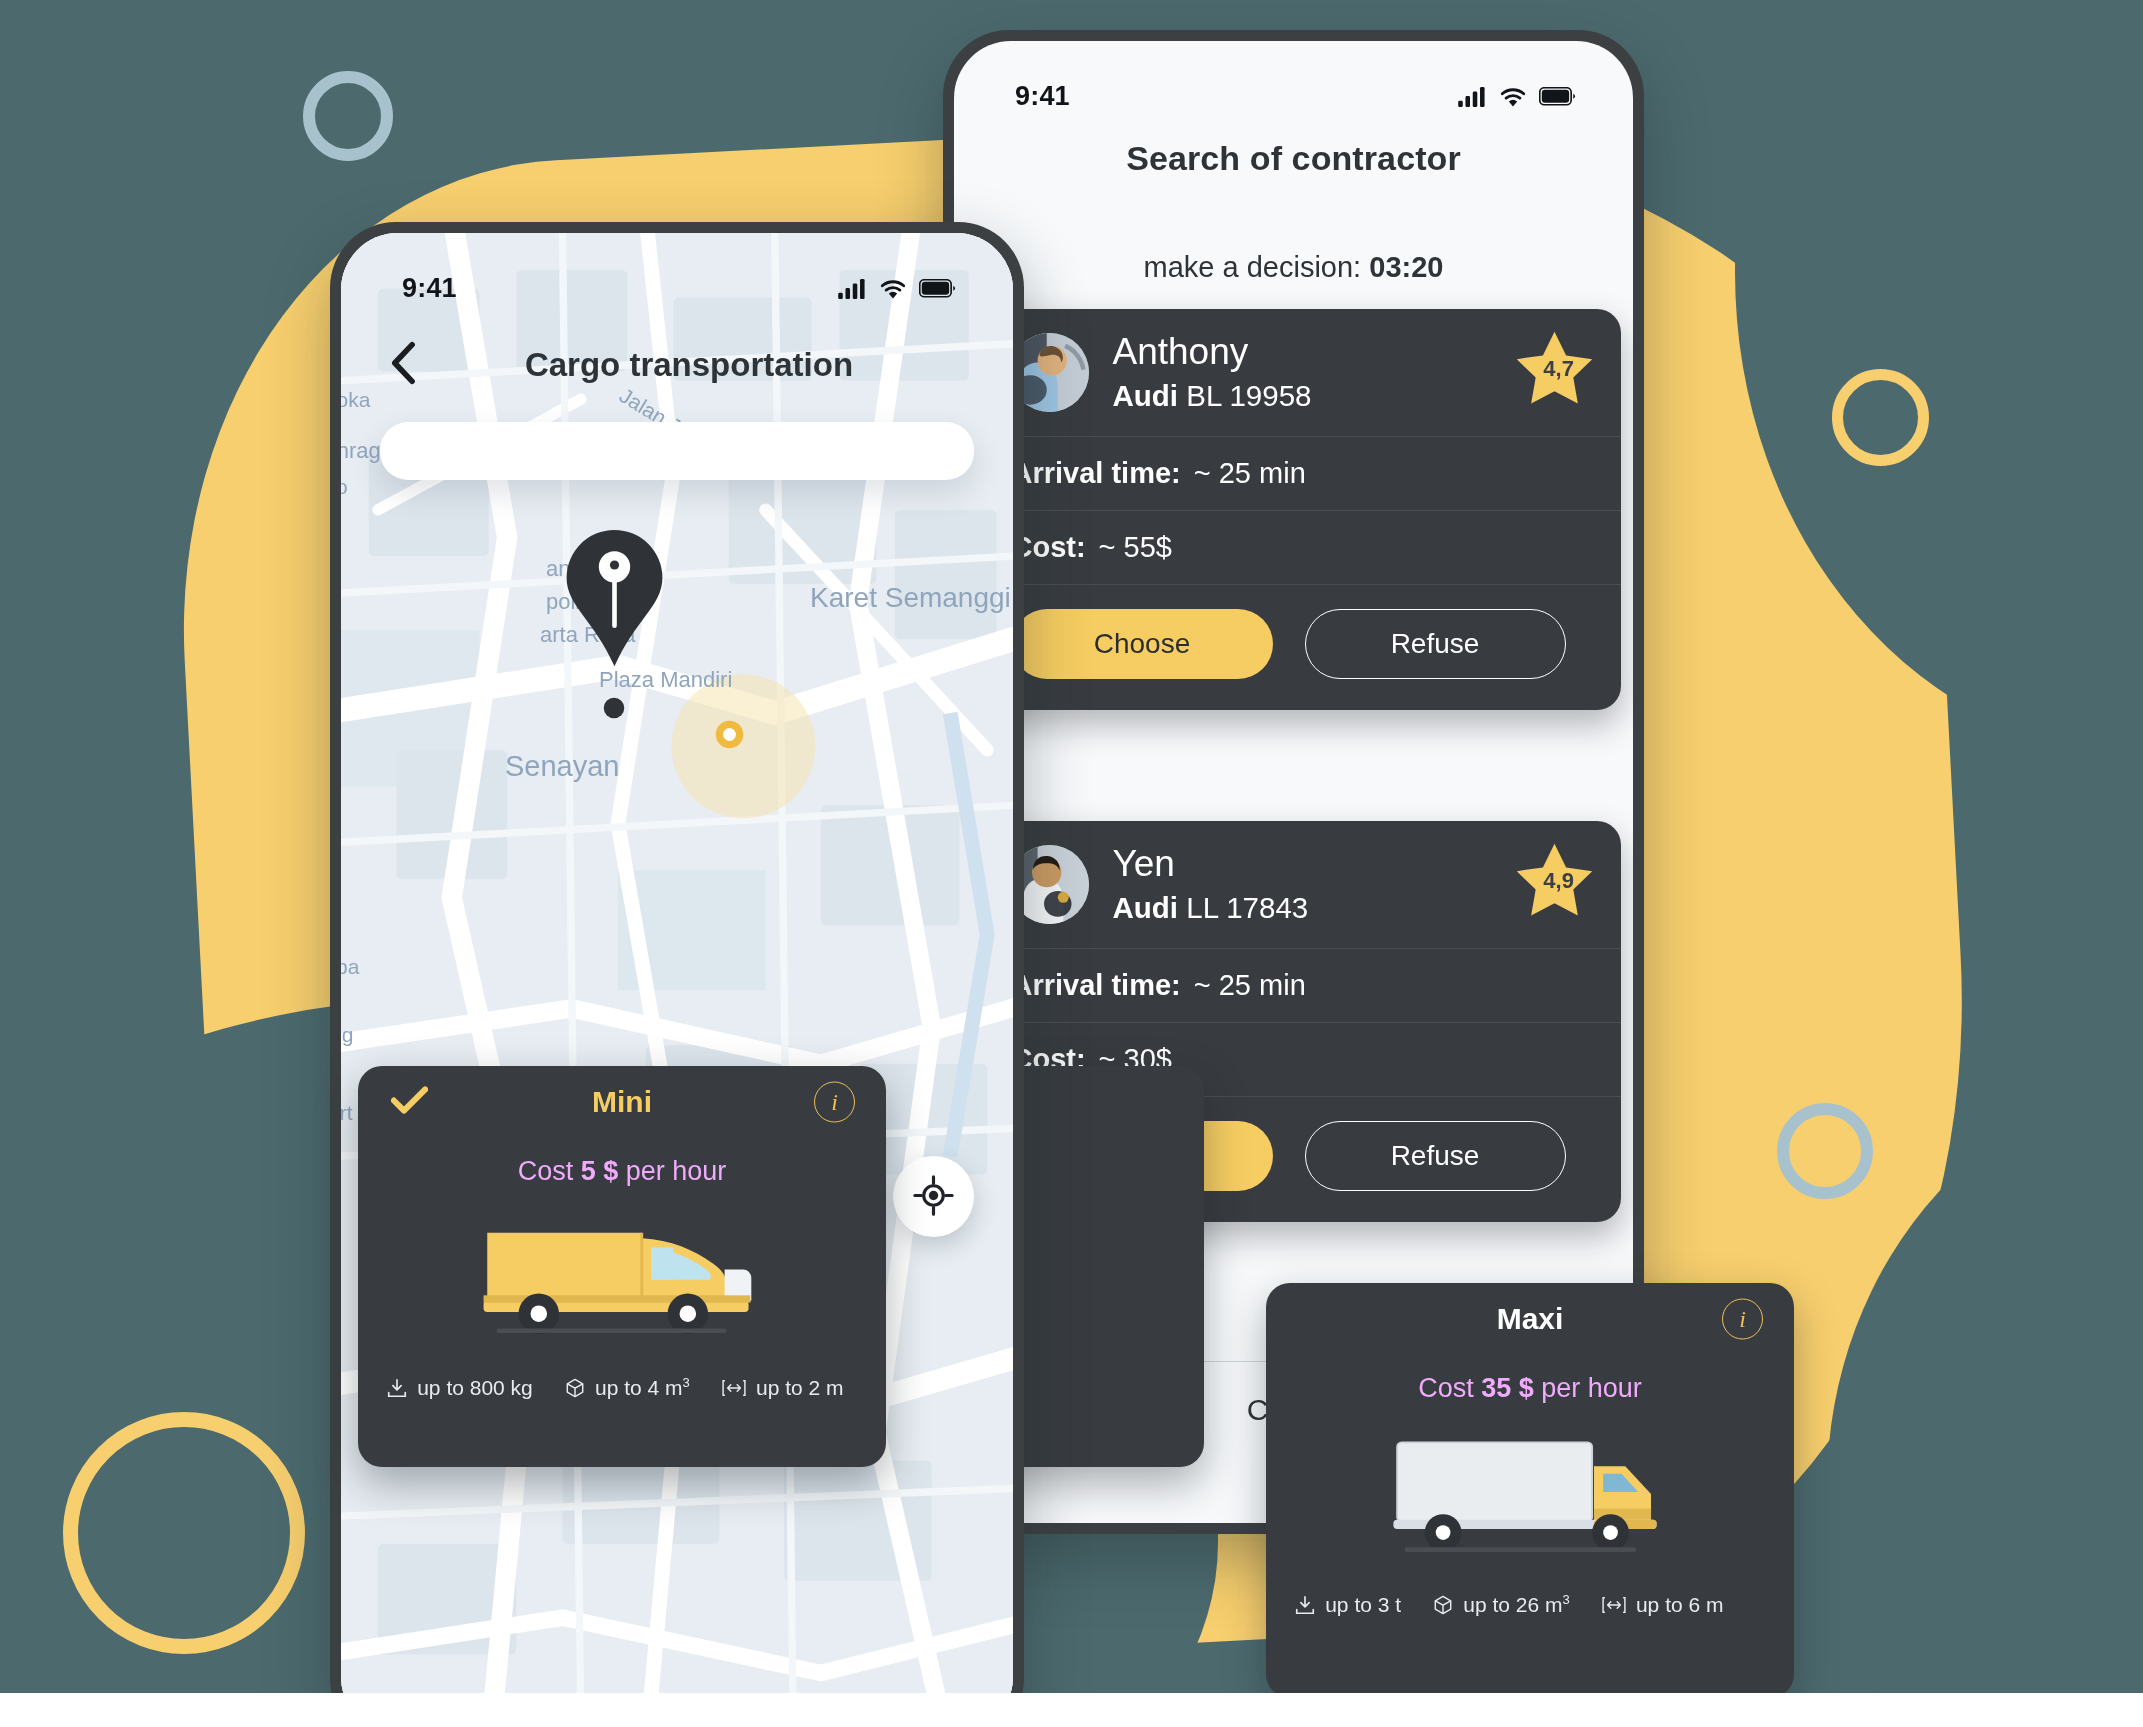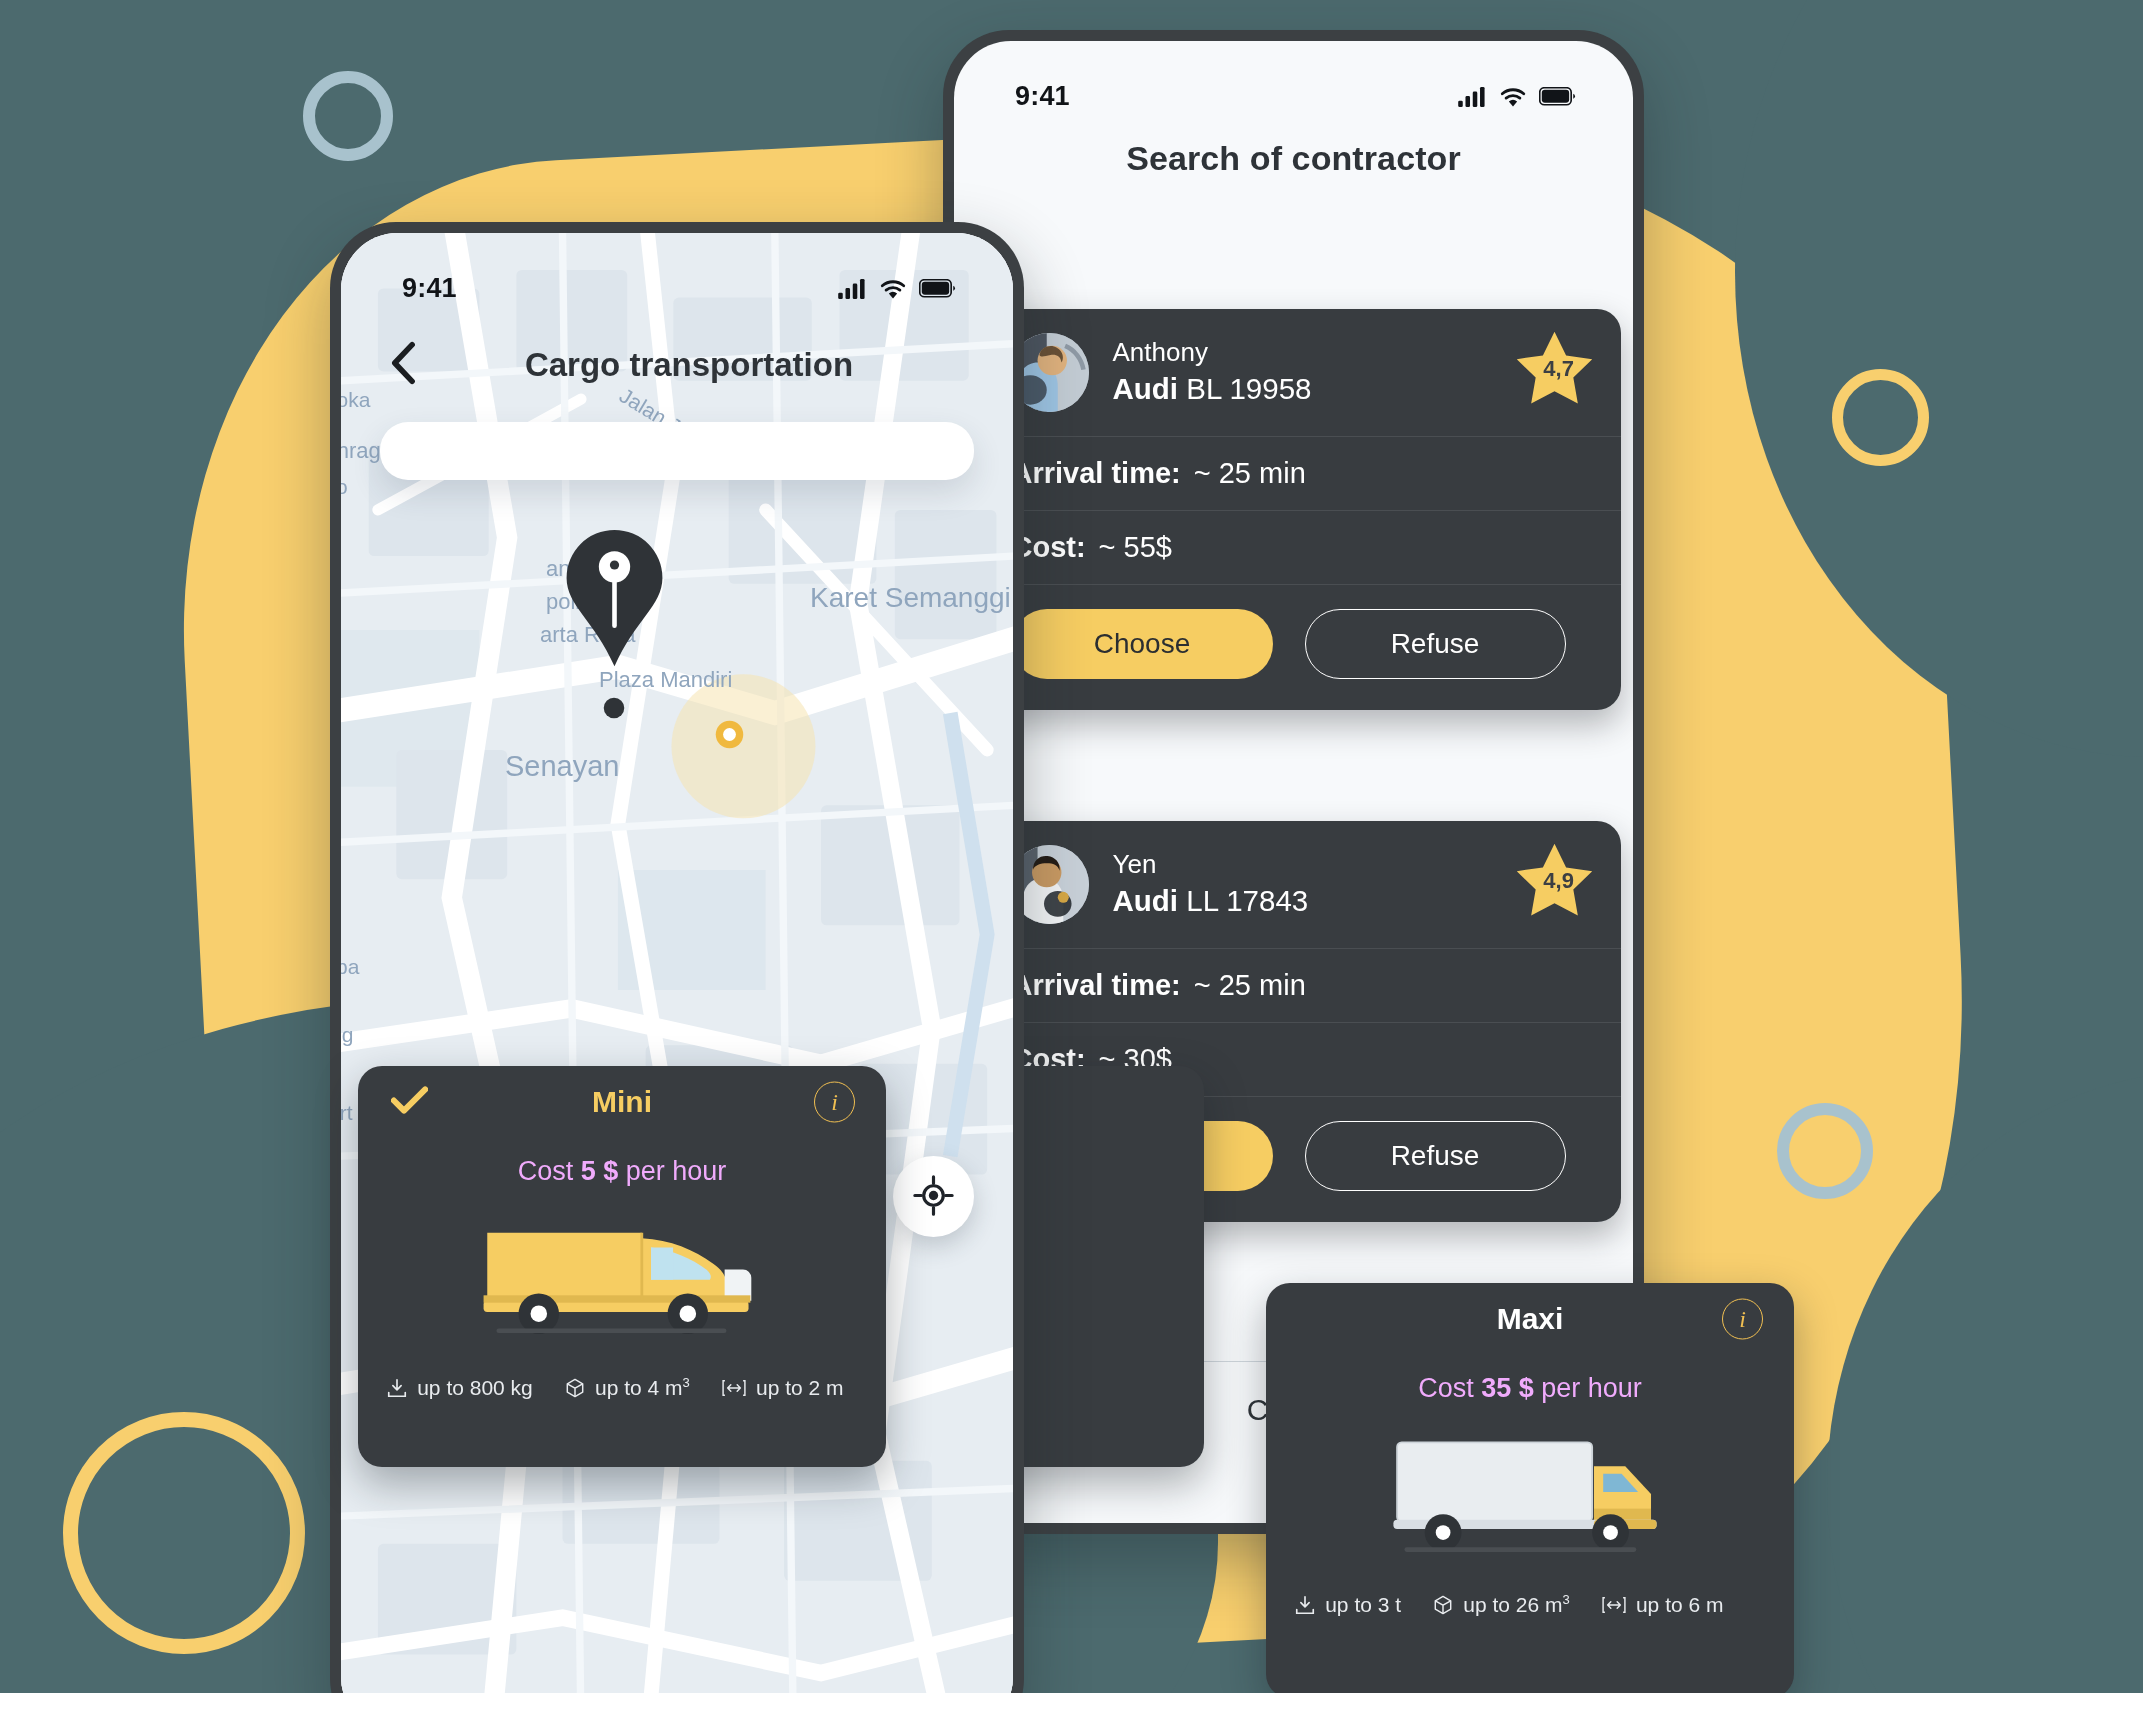--- a/index.html
+++ b/index.html
@@ -125,21 +125,21 @@
   }
   .avatar {
     width: 79px; height: 79px; border-radius: 50%;
     flex: 0 0 79px;
     overflow: hidden; position: relative;
     background: #aab4bd;
   }
   .avatar svg { display:block; width:100%; height:100%; }
   .dc-names { margin-left: 24px; }
   .dc-name {
-    font-size: 26px; color: #ffffff; font-weight: 400;
+    font-size: 37px; color: #ffffff; font-weight: 400;
     line-height: 1.25;
   }
   .dc-car {
     font-size: 29.5px; color: #ffffff; font-weight: 400;
     line-height: 1.3; margin-top: 1.8px;
   }
   .dc-car b { font-weight: 700; }
   .star-badge {
     position: absolute; right: 24px; top: 20px;
     width: 85px; height: 83px;
@@ -343,20 +343,24 @@
                 <rect x="0.8" y="0.8" width="34" height="18.4" rx="5" stroke="#111418" stroke-width="1.8" fill="none"></rect>
                 <rect x="3" y="3" width="29.6" height="14" rx="3.4" fill="#111418"></rect>
                 <path d="M37 7.2v5.6a3 3 0 000-5.6z" fill="#111418"></path>
               </svg>
           </span>
         </span>
       </div>
 
       <div class="r-title">Search of contractor</div>
 
+      <div class="r-timer">
+        <span>make a decision:</span>
+        <b>03:20</b>
+      </div>
 
       <div class="driver-card" id="driver-card-0">
         <div class="dc-head">
           <div class="avatar">
             <svg viewBox="0 0 86 86">
               <rect width="86" height="86" fill="#c3ccd4"></rect>
               <path d="M0 0h40v86H0z" fill="#4d5560"></path>
               <path d="M8 58c0-16 10-26 22-26s22 10 22 26v28H8z" fill="#9ec5e4"></path>
               <circle cx="46" cy="30" r="16" fill="#e0b27e"></circle>
               <path d="M32 24c2-9 12-12 19-8s8 12 5 16c-1-7-6-9-12-8s-10 3-12 0z" fill="#6a5136"></path>

